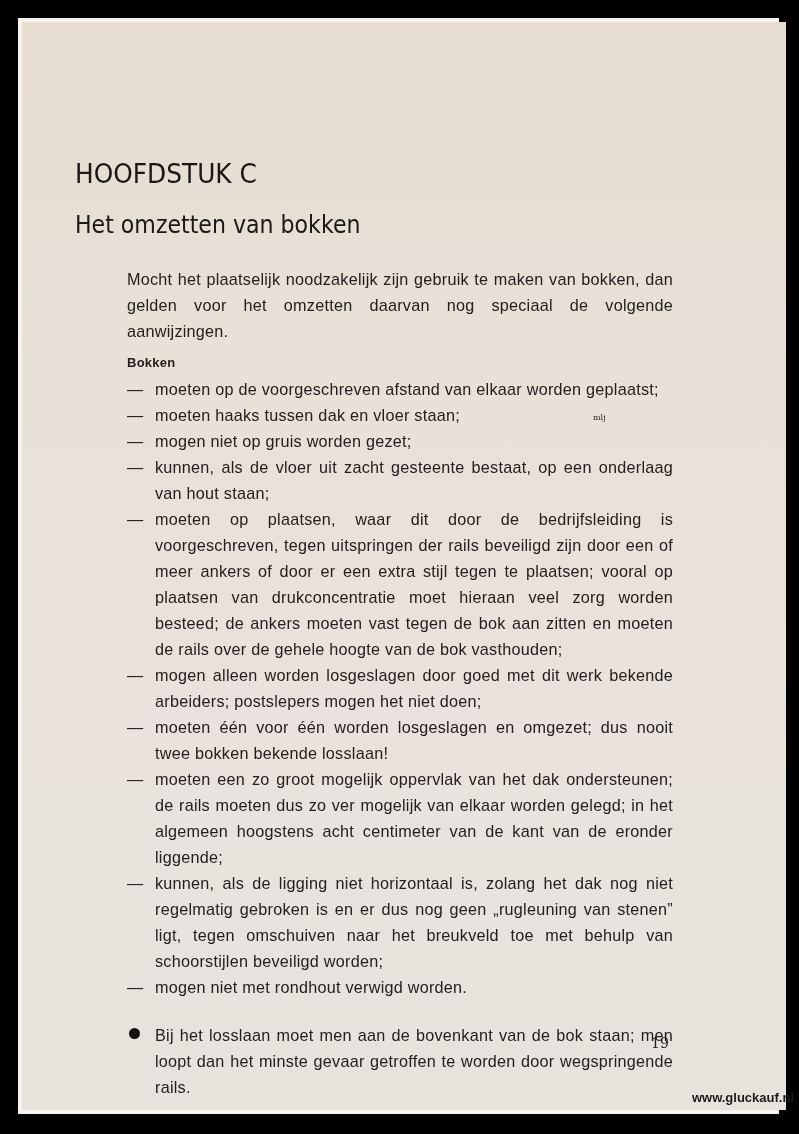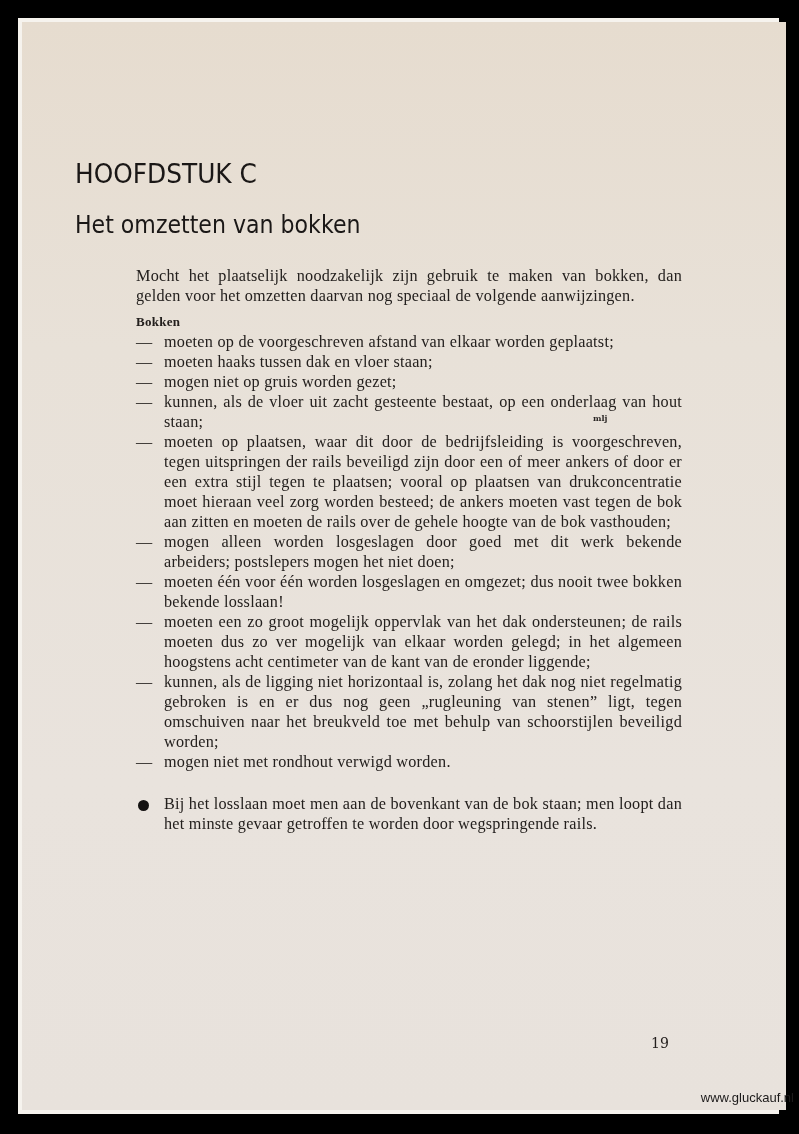--- a/index.html
+++ b/index.html
@@ -51,26 +51,26 @@
       font-family: "DejaVu Sans", sans-serif;
       font-size: 24px;
       color: #1a1716;
       font-weight: normal;
       margin: 0;
       transform: scaleX(0.92);
       transform-origin: left center;
     }
     .body {
       position: absolute;
-      left: 114px;
+      left: 105px;
       top: 244px;
       width: 546px;
-      font-family: Liberation Serif, serif;
+      font-family: Liberation Sans, sans-serif;
       font-size: 16.2px;
-      line-height: 20px;
+      line-height: 26px;
       color: #24201e;
       letter-spacing: 0.25px;
     }
     .intro {
       text-align: justify;
       margin: 0 0 6px 0;
     }
     .sub {
       font-weight: bold;
       margin: 0 0 0 0;
@@ -105,37 +105,37 @@
       height: 11px;
       border-radius: 50%;
       background: #141211;
     }
     .mark {
       position: absolute;
       left: 571px;
       top: 391px;
       font-family: "DejaVu Serif", serif;
       font-size: 8px;
-      font-weight: bold;
+      font-weight: normal;
       color: #2a2624;
     }
     .page-number {
       position: absolute;
       left: 629px;
       top: 1013px;
       font-family: "DejaVu Serif", serif;
       font-size: 14px;
       color: #24201e;
     }
     .watermark {
       position: absolute;
       right: 5px;
       top: 1090px;
       font-family: "Liberation Sans", sans-serif;
-      font-weight: normal;
+      font-weight: bold;
       font-size: 13px;
       color: #1c1a1a;
     }
   </style>
 </head>
 <body>
 
 <div class="frame-white"></div>
 <div class="paper">
   <h1 class="chapter">HOOFDSTUK C</h1>

